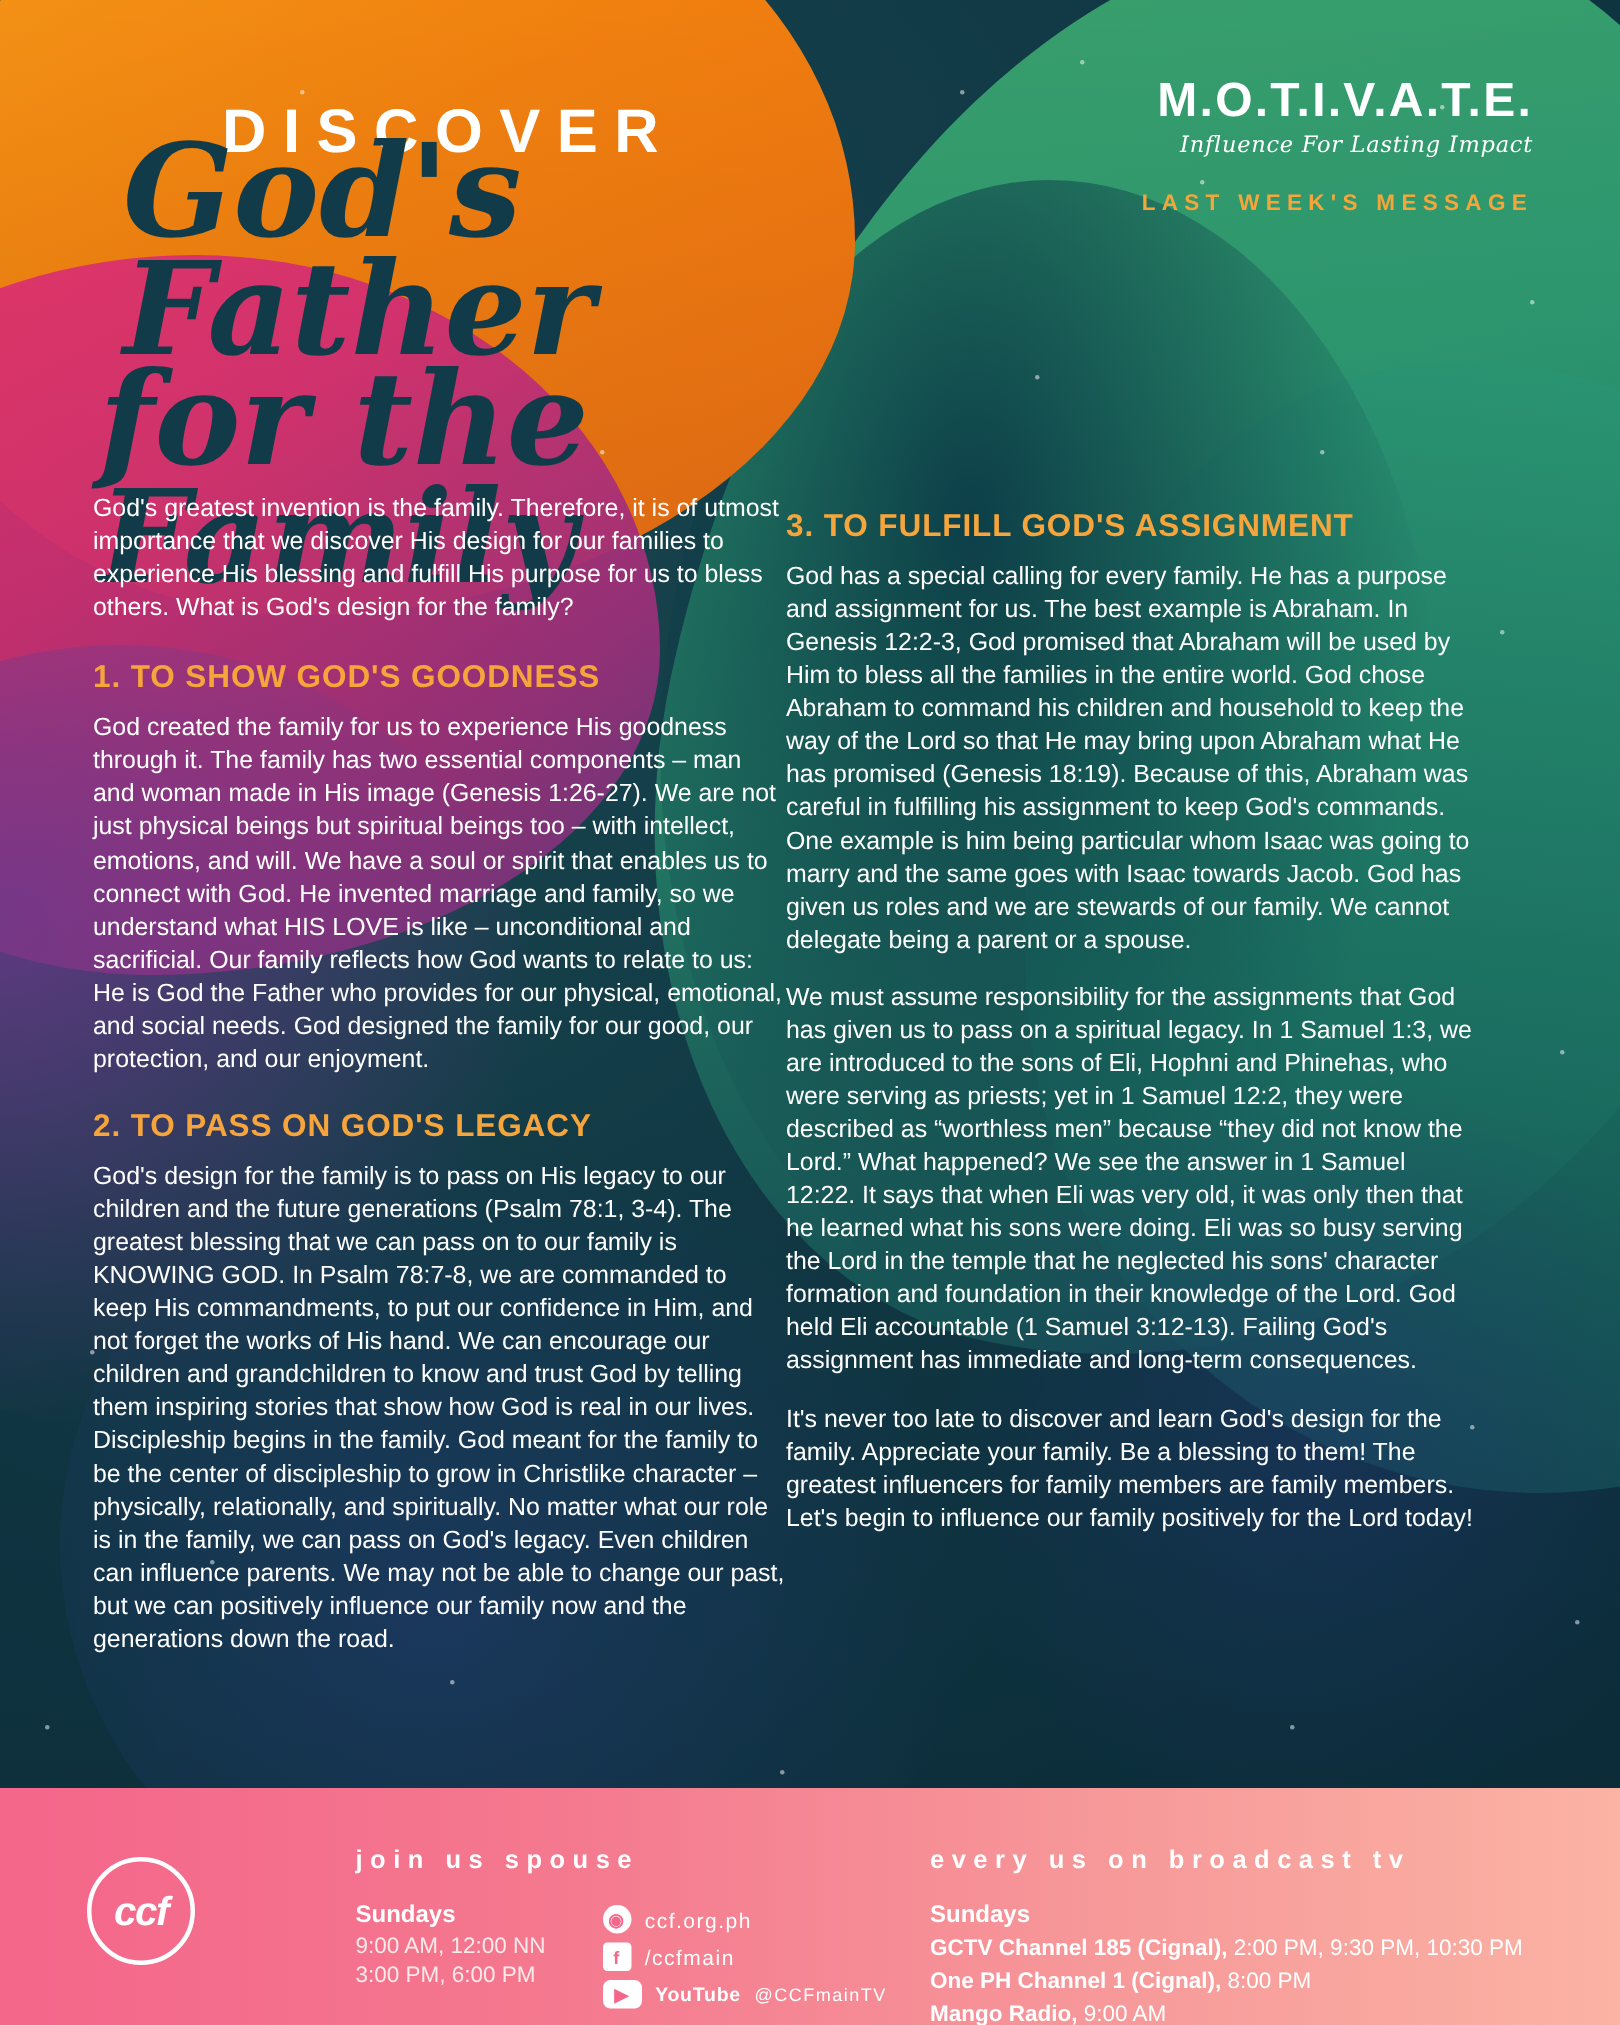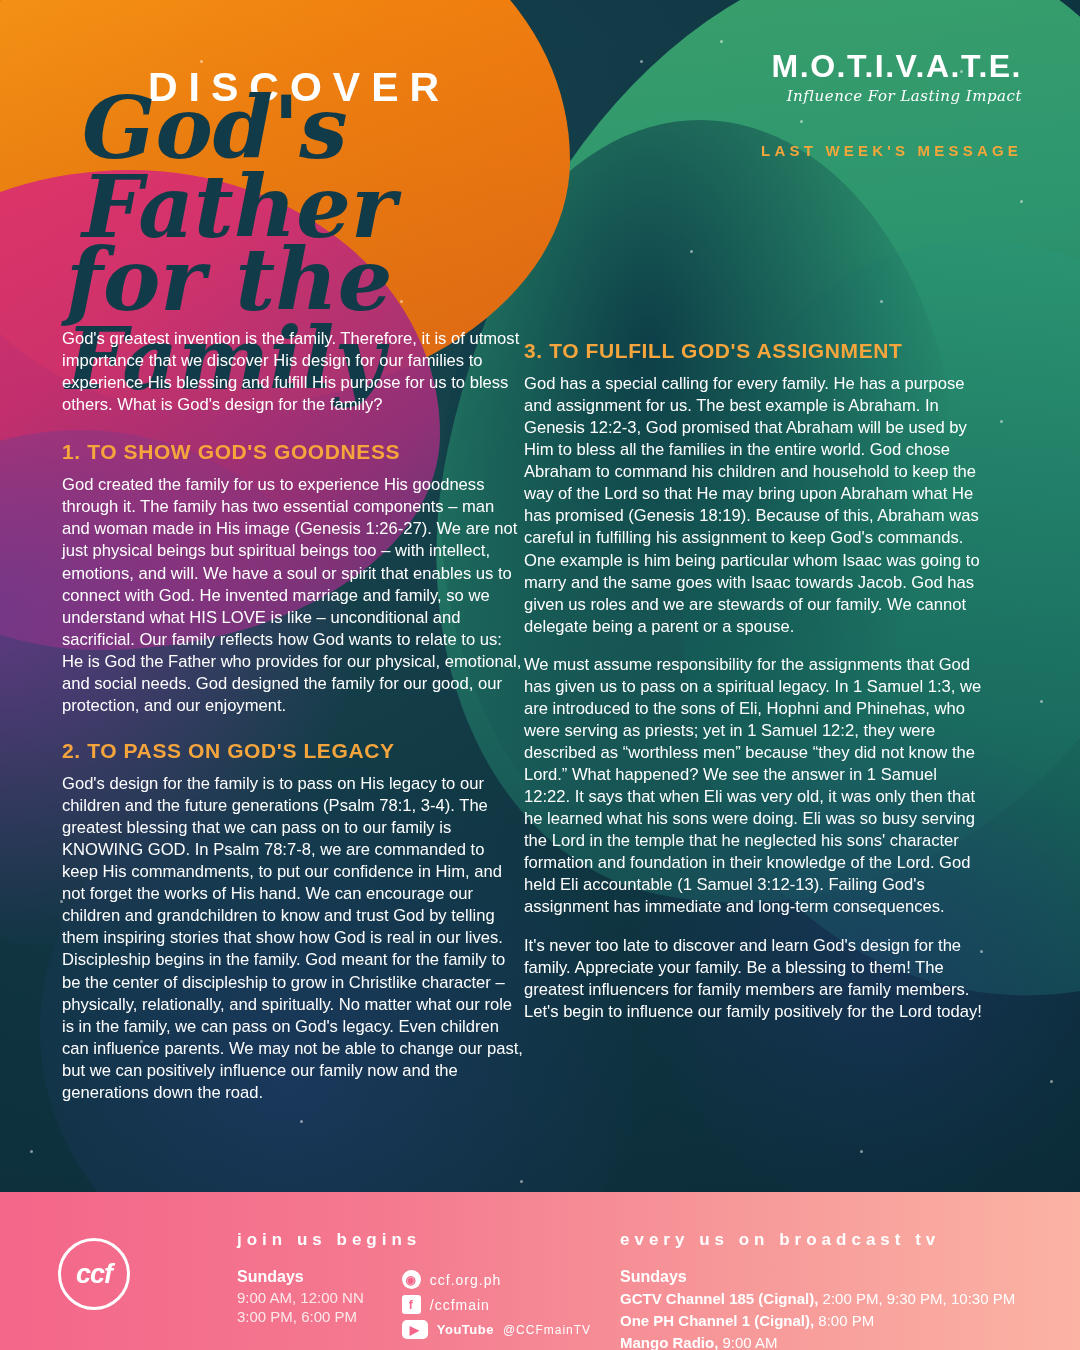--- a/index.html
+++ b/index.html
@@ -155,21 +155,21 @@
   }
   .brand-sub {
     margin-top: 2px;
     font-family: "DejaVu Serif", serif;
     font-style: italic;
     font-size: 15px;
     color: #ffffff;
     letter-spacing: .5px;
   }
   .lastweek {
-    margin-top: 37px;
+    margin-top: 22px;
     font-size: 15px;
     font-weight: bold;
     letter-spacing: 4.2px;
     color: #f4a63a;
   }
 
   
   .columns {
     position: absolute;
     left: 62px;
@@ -336,21 +336,21 @@
       <p>God has a special calling for every family. He has a purpose and assignment for us. The best example is Abraham. In Genesis 12:2-3, God promised that Abraham will be used by Him to bless all the families in the entire world. God chose Abraham to command his children and household to keep the way of the Lord so that He may bring upon Abraham what He has promised (Genesis 18:19). Because of this, Abraham was careful in fulfilling his assignment to keep God's commands. One example is him being particular whom Isaac was going to marry and the same goes with Isaac towards Jacob. God has given us roles and we are stewards of our family. We cannot delegate being a parent or a spouse.</p>
       <p>We must assume responsibility for the assignments that God has given us to pass on a spiritual legacy. In 1 Samuel 1:3, we are introduced to the sons of Eli, Hophni and Phinehas, who were serving as priests; yet in 1 Samuel 12:2, they were described as “worthless men” because “they did not know the Lord.” What happened? We see the answer in 1 Samuel 12:22. It says that when Eli was very old, it was only then that he learned what his sons were doing.  Eli was so busy serving the Lord in the temple that he neglected his sons' character formation and foundation in their knowledge of the Lord. God held Eli accountable (1 Samuel 3:12-13). Failing God's assignment has immediate and long-term consequences.</p>
       <p>It's never too late to discover and learn God's design for the family. Appreciate your family. Be a blessing to them! The greatest influencers for family members are family members. Let's begin to influence our family positively for the Lord today!</p>
     </div>
   </div>
 
   <div class="footer">
     <div class="ccf-logo">ccf</div>
 
     <div class="foot-col-online">
-      <div class="foot-head">join us begins</div>
+      <div class="foot-head">join us spouse</div>
       <div class="online-flex">
         <div>
           <div class="foot-strong">Sundays</div>
           <div class="foot-line foot-soft sunday-times">9:00 AM, 12:00 NN</div>
           <div class="foot-line foot-soft">3:00 PM, 6:00 PM</div>
         </div>
         <div style="margin-top:20px">
           <div class="social-row">
             <span class="ic globe">◉</span>
             <span>ccf.org.ph</span>

